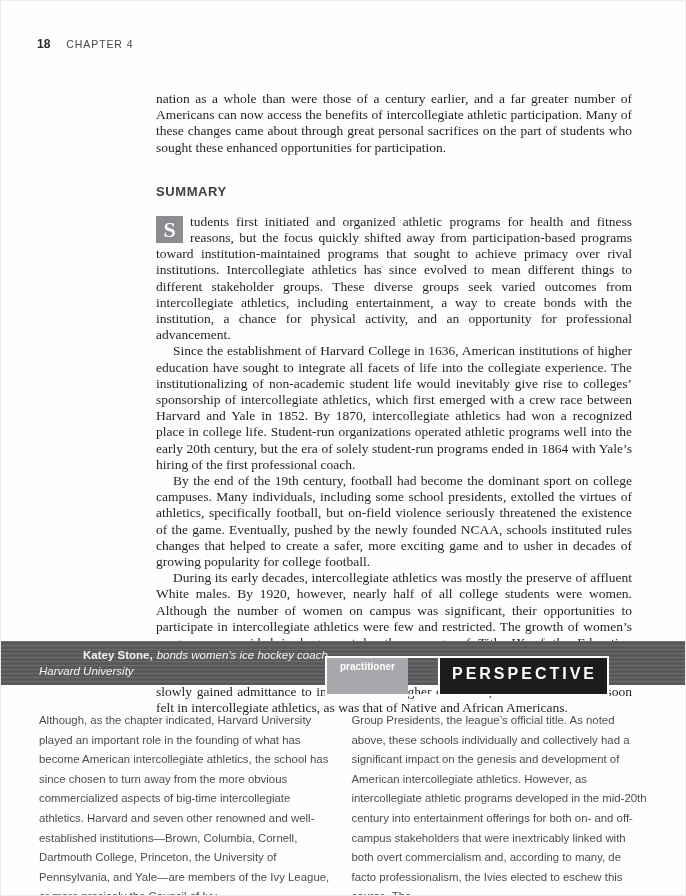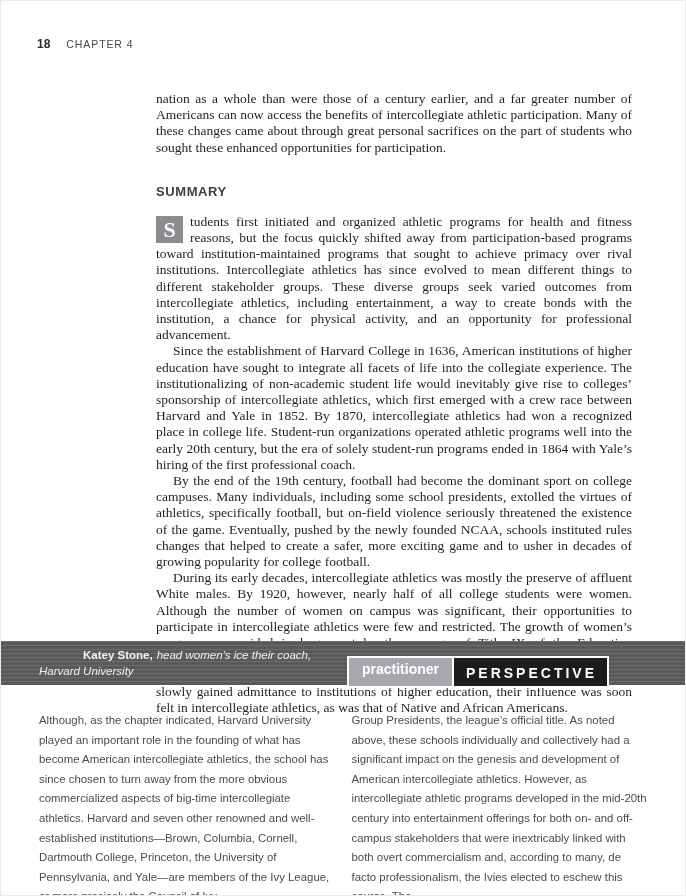--- a/index.html
+++ b/index.html
@@ -105,34 +105,35 @@
   .pp-box {
     position: absolute;
     right: 76px;
     top: 15px;
     display: flex;
     border: 2px solid #ffffff;
   }
   .pp-left {
     background: #a6a8ab;
     color: #ffffff;
-    font-size: 14px;
+    font-size: 10px;
     font-weight: bold;
     padding: 3px 13px 4px 13px;
   }
   .pp-right {
     background: #1c1c1e;
     color: #ffffff;
-    font-size: 14px;
+    font-size: 16px;
     font-weight: bold;
     letter-spacing: 3px;
-    padding: 7px 10px 5px 12px;
+    padding: 7px 10px 11px 12px;
     border-left: 2px solid #ffffff;
     display: flex;
     align-items: center;
+    margin-left: 30px;
   }
 
   
   .columns {
     position: absolute;
     top: 710px;
     left: 38px;
     right: 38px;
     display: flex;
     gap: 17px;
@@ -161,21 +162,21 @@
     <h2 class="summary-heading">SUMMARY</h2>
 
     <p class="serif"><span class="dropcap">S</span><span>tudents first initiated and organized athletic programs for health and fitness reasons, but the focus quickly shifted away from participation-based programs toward institution-maintained programs that sought to achieve primacy over rival institutions. Intercollegiate athletics has since evolved to mean different things to different stakeholder groups. These diverse groups seek varied outcomes from intercollegiate athletics, including entertainment, a way to create bonds with the institution, a chance for physical activity, and an opportunity for professional advancement.</span></p>
     <p class="serif indent">Since the establishment of Harvard College in 1636, American institutions of higher education have sought to integrate all facets of life into the collegiate experience. The institutionalizing of non-academic student life would inevitably give rise to colleges’ sponsorship of intercollegiate athletics, which first emerged with a crew race between Harvard and Yale in 1852. By 1870, intercollegiate athletics had won a recognized place in college life. Student-run organizations operated athletic programs well into the early 20th century, but the era of solely student-run programs ended in 1864 with Yale’s hiring of the first professional coach.</p>
     <p class="serif indent">By the end of the 19th century, football had become the dominant sport on college campuses. Many individuals, including some school presidents, extolled the virtues of athletics, specifically football, but on-field violence seriously threatened the existence of the game. Eventually, pushed by the newly founded NCAA, schools instituted rules changes that helped to create a safer, more exciting game and to usher in decades of growing popularity for college football.</p>
     <p class="serif indent">During its early decades, intercollegiate athletics was mostly the preserve of affluent White males. By 1920, however, nearly half of all college students were women. Although the number of women on campus was significant, their opportunities to participate in intercollegiate athletics were few and restricted. The growth of women’s programs was aided in large part by the passage of Title IX of the Education Amendments of 1972, a federal law that sought to increase equity for women in federally funded educational programs. As members of European minority groups slowly gained admittance to institutions of higher education, their influence was soon felt in intercollegiate athletics, as was that of Native and African Americans.</p>
   </div>
 
   <div class="banner">
     <div class="attribution">
-      <span class="attr-name">Katey Stone,</span><span class="attr-role">head women’s ice their coach,</span><br>
+      <span class="attr-name">Katey Stone,</span><span class="attr-role">bonds women’s ice hockey coach,</span><br>
       <span class="attr-aff">Harvard University</span>
     </div>
     <div class="pp-box">
       <span class="pp-left">practitioner</span>
       <span class="pp-right">PERSPECTIVE</span>
     </div>
   </div>
 
   <div class="columns">
     <p>Although, as the chapter indicated, Harvard University played an important role in the founding of what has become American intercollegiate athletics, the school has since chosen to turn away from the more obvious commercialized aspects of big-time intercollegiate athletics. Harvard and seven other renowned and well-established institutions—Brown, Columbia, Cornell, Dartmouth College, Princeton, the University of Pennsylvania, and Yale—are members of the Ivy League, or more precisely the Council of Ivy</p>

